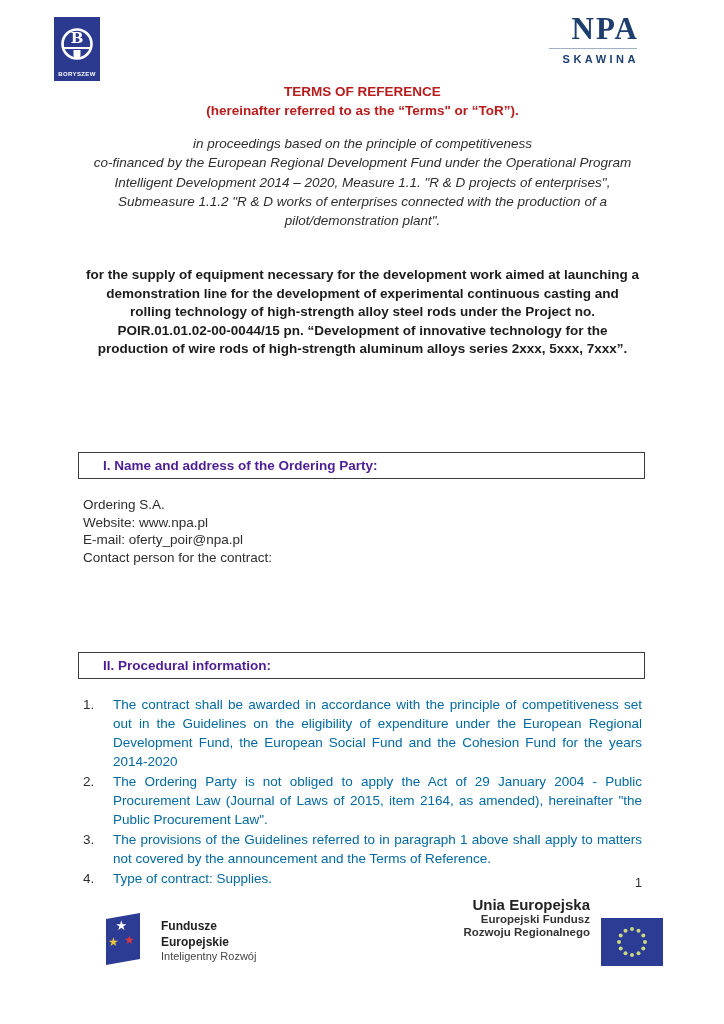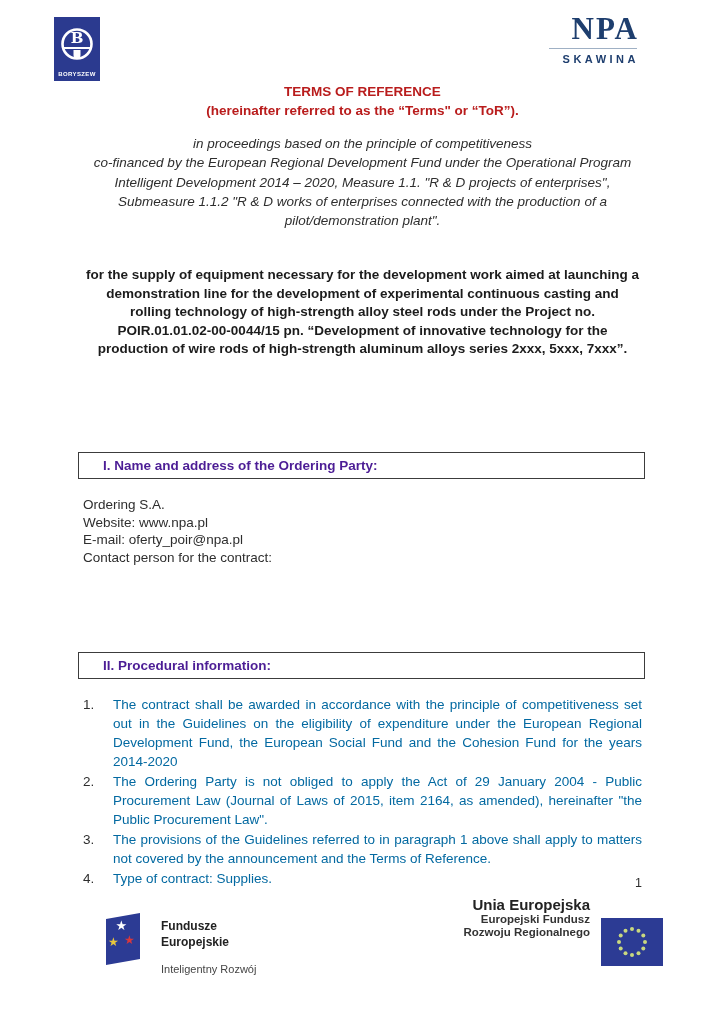--- a/index.html
+++ b/index.html
@@ -41,21 +41,21 @@
 
   .num-list{width:559px;}
   .li{display:grid;grid-template-columns:30px 1fr;margin-bottom:1px;}
   .li .num{font-size:13.5px;line-height:19px;color:#2e2e2e;}
   .li .txt{font-size:13.5px;line-height:19px;color:#0369a1;text-align:justify;}
 
   .page-num{font-size:12.5px;color:#2e2e2e;}
 
   
   .fe-text .l1{font-size:12px;font-weight:bold;line-height:15.5px;color:#222;}
-  .fe-text .sub{font-size:11px;color:#454545;margin-top:13px;}
+  .fe-text .sub{font-size:11px;color:#454545;margin-top:0;}
   .ue-text{text-align:right;}
   .ue-text .l1{font-size:15px;font-weight:bold;line-height:17px;color:#222;}
   .ue-text .sub{font-size:11.5px;font-weight:600;line-height:13px;color:#333;}
 </style>
 </head>
 <body>
 
 <div class="page">
 
   <svg class="abs" style="left:54px;top:17px;" width="46" height="64" viewBox="0 0 46 64" aria-hidden="true">

